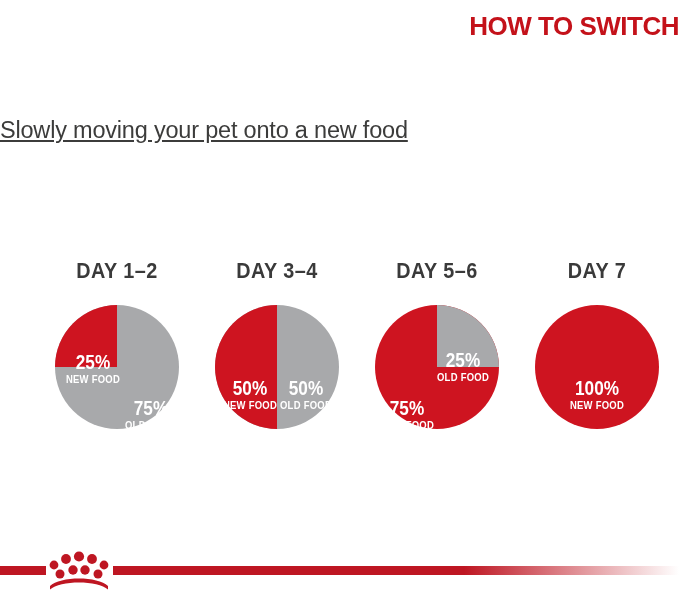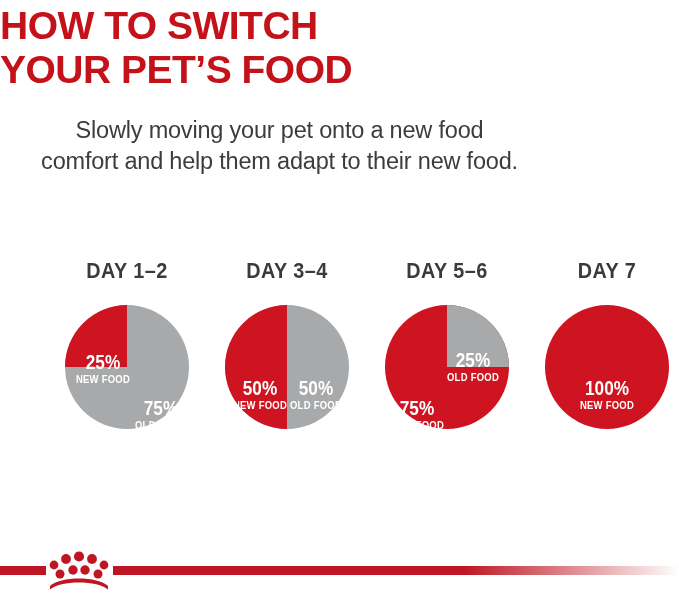--- a/index.html
+++ b/index.html
@@ -15,49 +15,49 @@
     font-family: "Liberation Sans", sans-serif;
     -webkit-font-smoothing: antialiased;
   }
 
   
   .headline {
     position: absolute;
     top: 4px;
     left: 0;
     width: 679px;
-    text-align: left;
+    text-align: right;
     color: #C4121A;
     font-family: "Liberation Sans", sans-serif;
     font-weight: bold;
-    font-size: 39px;
+    font-size: 26px;
     line-height: 44px;
     letter-spacing: -0.5px;
   }
   .headline .l1, .headline .l2 { display: block; }
 
   
   .intro {
     position: absolute;
     top: 115px;
     left: 0;
     width: 559px;
-    text-align: center;
     color: #3c3c3b;
     font-size: 23.5px;
     line-height: 31px;
     letter-spacing: -0.2px;
+    text-decoration: underline;
   }
   .intro span { display: block; }
 
   
   .pie-row {
     position: absolute;
     top: 258px;
-    left: 12px;
+    left: 2px;
     width: 578px;
     height: 180px;
   }
   .pie-cell {
     position: absolute;
     top: 0;
     width: 170px;
     height: 180px;
   }
   .pie-cell.c0 { left: 30px; }
@@ -143,26 +143,24 @@
     width: 66px;
     height: 40px;
   }
   .crown svg { display: block; }
 </style>
 </head>
 <body>
 
 <div class="headline">
   <span class="l1">HOW TO SWITCH</span>
-  <span class="l2">YOUR PET’S FOOD</span>
 </div>
 
 <div class="intro">
   <span>Slowly moving your pet onto a new food</span>
-  <span>comfort and help them adapt to their new food.</span>
 </div>
 
 <div class="pie-row">
 
   <div class="pie-cell c0">
     <div class="day-label">DAY 1–2</div>
     <div class="pie-wrap">
       <svg width="126" height="126" viewBox="0 0 126 126" aria-hidden="true">
         <circle cx="63" cy="63" r="62" fill="#A8A9AB"></circle>
         <path d="M63 63 L63 1 A62 62 0 0 0 1 63 Z" fill="#CE1420"></path>

